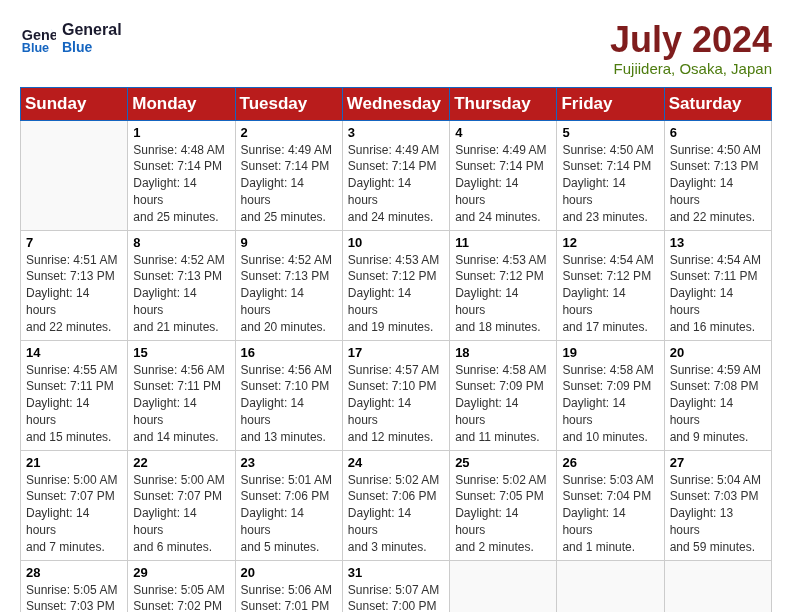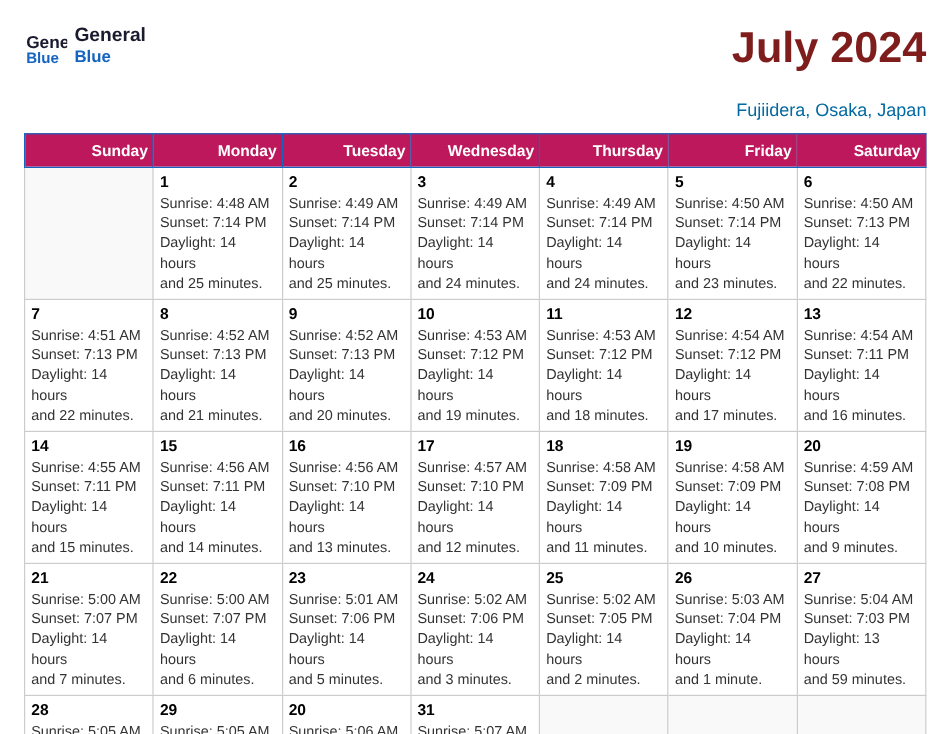--- a/index.html
+++ b/index.html
@@ -29,34 +29,33 @@
       text-align: right;
     }
     .month-title {
       font-size: 36px;
       font-weight: bold;
       color: #7f1d1d;
       line-height: 1.1;
     }
     .location {
       font-size: 15px;
-      color: #0369a1;
-      margin-top: 24px;
+      color: #4d7c0f;
     }
     .calendar {
       width: 100%;
       border-collapse: collapse;
       border: 1px solid #ccc;
     }
     .calendar th {
-      background-color: #be185d;
+      background-color: #b91c1c;
       color: #fff;
       padding: 6px 4px;
-      font-size: 13px;
-      text-align: right;
+      font-size: 17px;
+      text-align: left;
       border: 1px solid #1565c0;
     }
     .calendar td {
       vertical-align: top;
       border: 1px solid #ccc;
       padding: 4px 5px;
       width: calc(100% / 7);
       min-height: 80px;
       font-size: 11px;
       color: #222;

